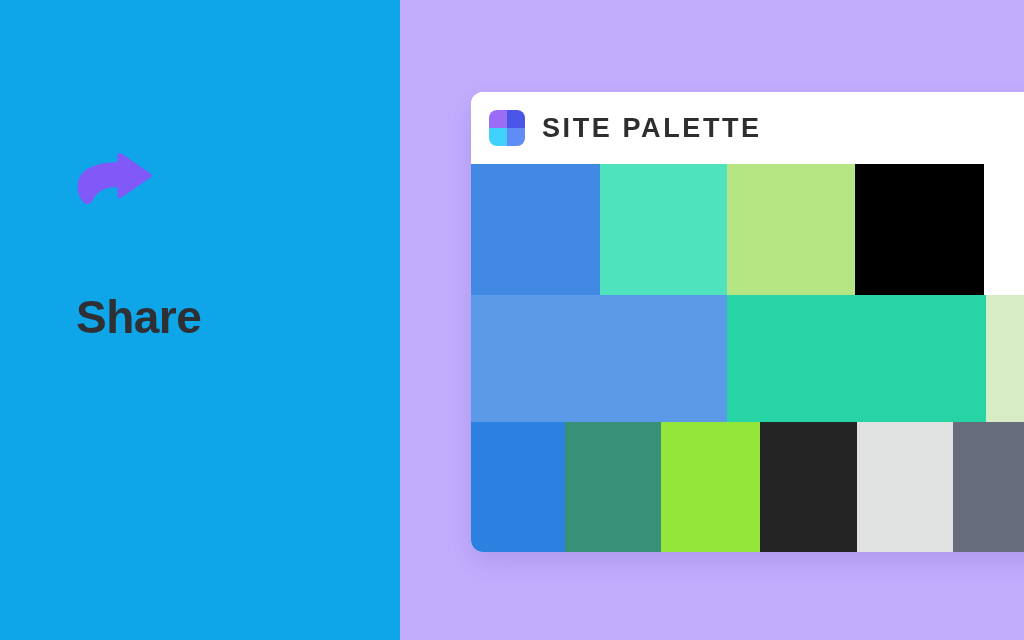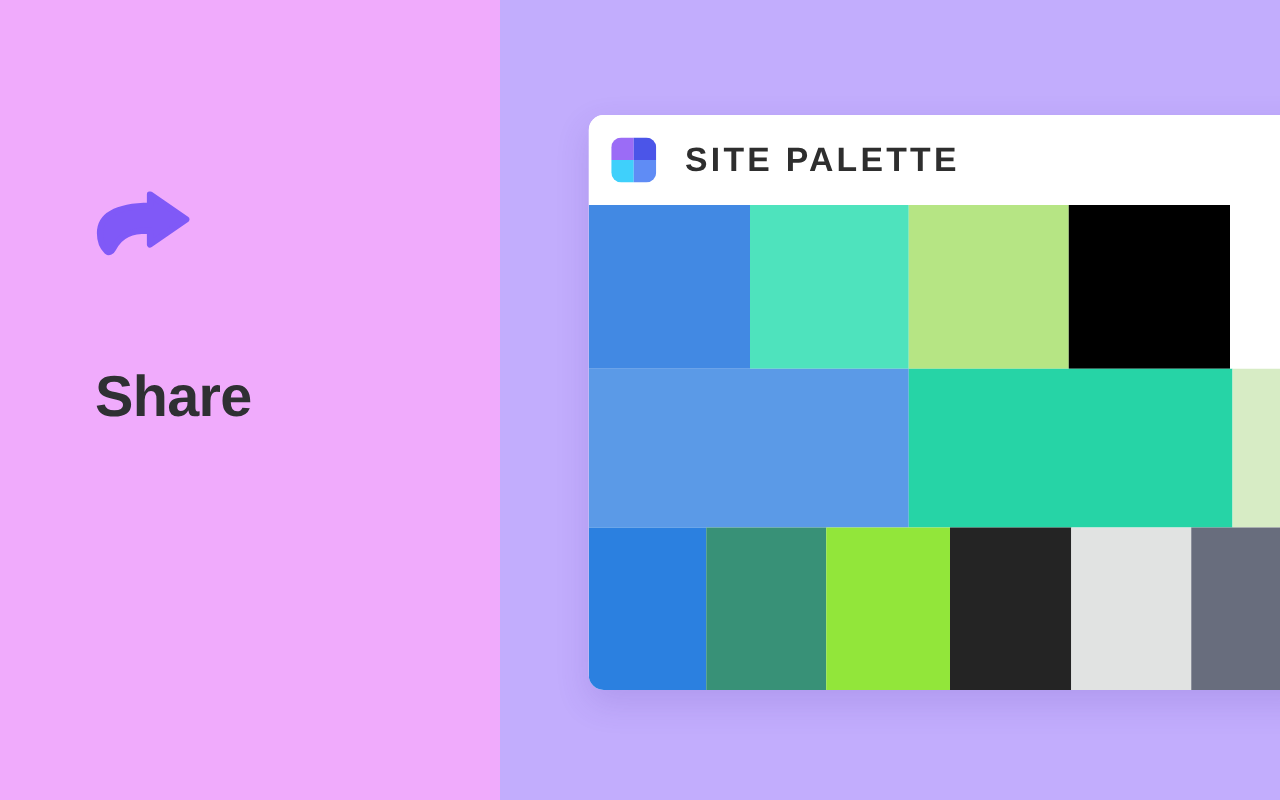--- a/index.html
+++ b/index.html
@@ -94,21 +94,21 @@
     border-radius: 8px;
     overflow: hidden;
     display: grid;
     grid-template-columns: 1fr 1fr;
     grid-template-rows: 1fr 1fr;
     flex: 0 0 auto;
   }
   #logo-mark span { display: block; }
 
   #brand-title {
-    margin-left: 23px;
+    margin-left: 17px;
     font-size: 27px;
     font-weight: bold;
     letter-spacing: 2.6px;
     color: #2e2e2e;
     white-space: nowrap;
   }
 
   
   .swatch-row {
     position: absolute;
@@ -122,21 +122,21 @@
   .swatch { height: 100%; flex: 0 0 auto; }
 
   
   .row-gap { background: #ffffff; height: 100%; flex: 1 1 auto; }
 </style>
 </head>
 <body>
 
 <div id="stage">
 
-  <div id="left-panel" style="background: #f0abfc;">
+  <div id="left-panel" style="background: #0ea5e9;">
 
     <div id="share-icon">
       <svg viewBox="0 0 76 62" width="76" height="62" aria-hidden="true">
         <path d="M44 2.5 L73 22.5 L44 42.5 L44 31.5
                  C30 31 20 34.5 14.5 46
                  C13.5 48 11 49.5 9.5 48
                  C7 45.5 4 41 4 33.5
                  C4 20 16 12 44 11.5 Z" fill="#8059f7" stroke="#8059f7" stroke-width="5" stroke-linejoin="round" stroke-linecap="round"></path>
       </svg>
     </div>

